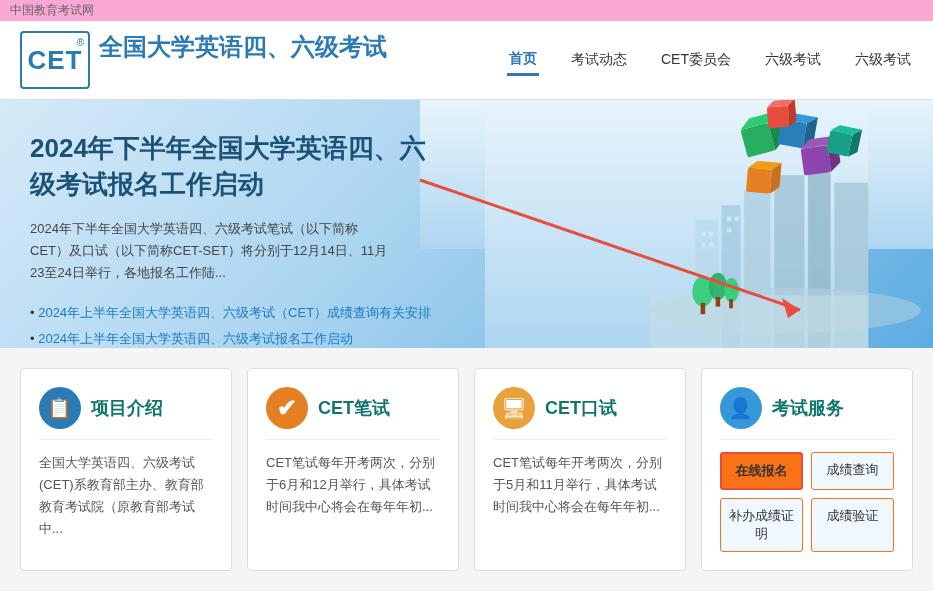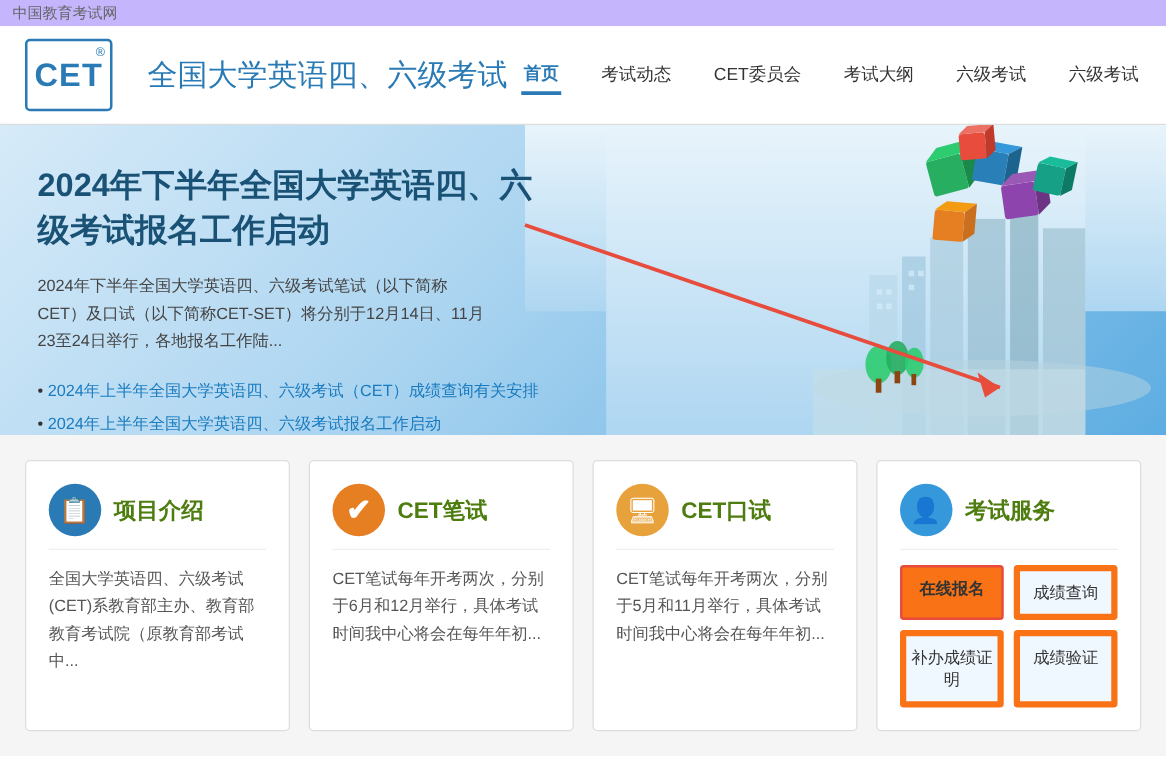--- a/index.html
+++ b/index.html
@@ -1,27 +1,27 @@
 <!DOCTYPE html>
 <html><head>
   <meta charset="utf-8">
   <style>
     * { margin: 0; padding: 0; box-sizing: border-box; }
     body { font-family: 'Microsoft YaHei', SimHei, Arial, sans-serif; font-size: 14px; color: #333; width: 933px; overflow-x: hidden; background: #fff; }
 
     
-    .top-bar { background: #c4b5fd; padding: 2px 10px; font-size: 12px; color: #666; }
+    .top-bar { background: #f9a8d4; padding: 2px 10px; font-size: 12px; color: #666; }
 
     
     .header { display: flex; align-items: center; justify-content: space-between; padding: 10px 20px; border-bottom: 1px solid #ddd; background: #fff; }
-    .logo-area { display: flex; align-items: center; gap: 28px; }
+    .logo-area { display: flex; align-items: flex-start; gap: 9px; }
     .logo-box { width: 70px; height: 58px; border: 2px solid #2a7ab5; border-radius: 4px; display: flex; align-items: center; justify-content: center; position: relative; }
     .logo-cet { font-size: 26px; font-weight: bold; color: #2a7ab5; letter-spacing: 1px; }
     .logo-r { font-size: 10px; color: #2a7ab5; position: absolute; top: 4px; right: 4px; }
-    .logo-title { font-size: 24px; color: #2a7ab5; font-weight: normal; }
+    .logo-title { font-size: 24px; color: #2a7ab5; font-weight: bold; }
 
     
     .nav { display: flex; align-items: center; gap: 30px; }
     .nav-item { font-size: 14px; color: #333; cursor: pointer; padding: 5px 2px; text-decoration: none; }
     .nav-item.active { color: #2a7ab5; border-bottom: 3px solid #2a7ab5; font-weight: bold; }
 
     
     .banner { position: relative; width: 100%; height: 248px; background: linear-gradient(135deg, #d6eaf8 0%, #aed6f1 40%, #85c1e9 70%, #5dade2 100%); overflow: hidden; }
     .banner-content { padding: 30px 30px; max-width: 50%; position: relative; z-index: 2; }
     .banner-title { font-size: 26px; color: #1a5276; font-weight: bold; line-height: 1.4; margin-bottom: 15px; }
@@ -38,28 +38,28 @@
 
     
     .cards-section { display: flex; gap: 15px; padding: 20px 20px; background: #f5f5f5; }
     .card { background: #fff; border: 1px solid #ddd; border-radius: 4px; padding: 18px; flex: 1; }
     .card-header { display: flex; align-items: center; gap: 10px; margin-bottom: 12px; border-bottom: 1px solid #eee; padding-bottom: 10px; }
     .card-icon { width: 42px; height: 42px; border-radius: 50%; display: flex; align-items: center; justify-content: center; font-size: 20px; }
     .card-icon.blue { background: #2a7ab5; color: white; }
     .card-icon.orange { background: #e67e22; color: white; }
     .card-icon.orange2 { background: #e8a23c; color: white; }
     .card-icon.teal { background: #3498db; color: white; }
-    .card-title { font-size: 18px; font-weight: bold; color: #4d7c0f; }
+    .card-title { font-size: 18px; font-weight: bold; color: #0f766e; }
     .card-body { font-size: 13px; color: #555; line-height: 1.7; }
 
     
     .service-card { background: #fff; border: 1px solid #ddd; border-radius: 4px; padding: 18px; flex: 1; }
     .service-header { display: flex; align-items: center; gap: 10px; margin-bottom: 12px; border-bottom: 1px solid #eee; padding-bottom: 10px; }
     .service-grid { display: grid; grid-template-columns: 1fr 1fr; gap: 8px; margin-top: 8px; }
-    .service-btn { padding: 8px 4px; text-align: center; font-size: 13px; background: #f0f8ff; border: 5px solid #f97316; border-radius: 3px; cursor: pointer; color: #333; }
+    .service-btn { padding: 8px 4px; text-align: center; font-size: 13px; background: #f0f8ff; border: 1px solid #f97316; border-radius: 3px; cursor: pointer; color: #333; }
     .service-btn.highlight { background: #f97316; border: 2px solid #e74c3c; color: #333; font-weight: bold; }
   </style>
 </head>
 <body>
 
 <div class="top-bar">
   <span>中国教育考试网</span>
 </div>
 
 <div class="header">
@@ -67,21 +67,20 @@
     <div class="logo-box">
       <span class="logo-cet">CET</span>
       <span class="logo-r">®</span>
     </div>
     <span class="logo-title">全国大学英语四、六级考试</span>
   </div>
   <nav class="nav">
     <a class="nav-item active" href="#">首页</a>
     <a class="nav-item" href="#">考试动态</a>
     <a class="nav-item" href="#">CET委员会</a>
-    <a class="nav-item" href="#">考试大纲</a>
     <a class="nav-item" href="#">六级考试</a>
     <a class="nav-item" href="#">六级考试</a>
   </nav>
 </div>
 
 <div class="banner">
 
   <div class="banner-content">
     <div class="banner-title">2024年下半年全国大学英语四、六级考试报名工作启动</div>
     <div class="banner-desc">2024年下半年全国大学英语四、六级考试笔试（以下简称CET）及口试（以下简称CET-SET）将分别于12月14日、11月23至24日举行，各地报名工作陆...</div>

